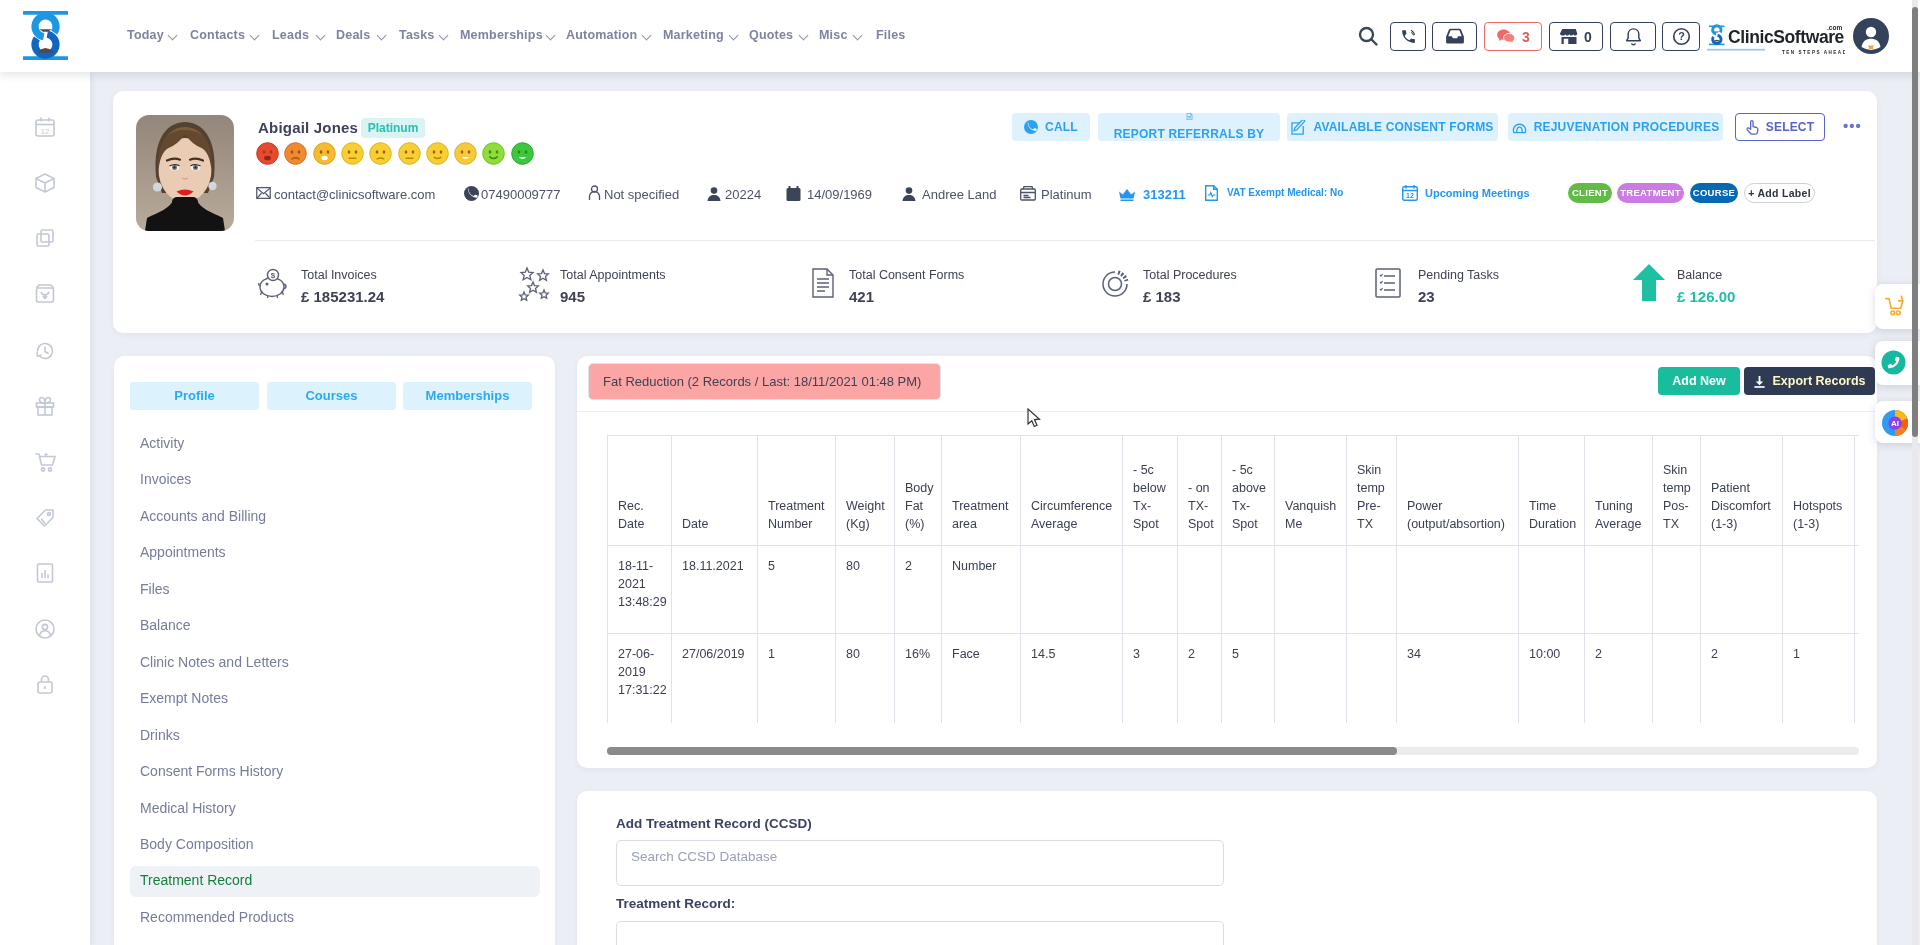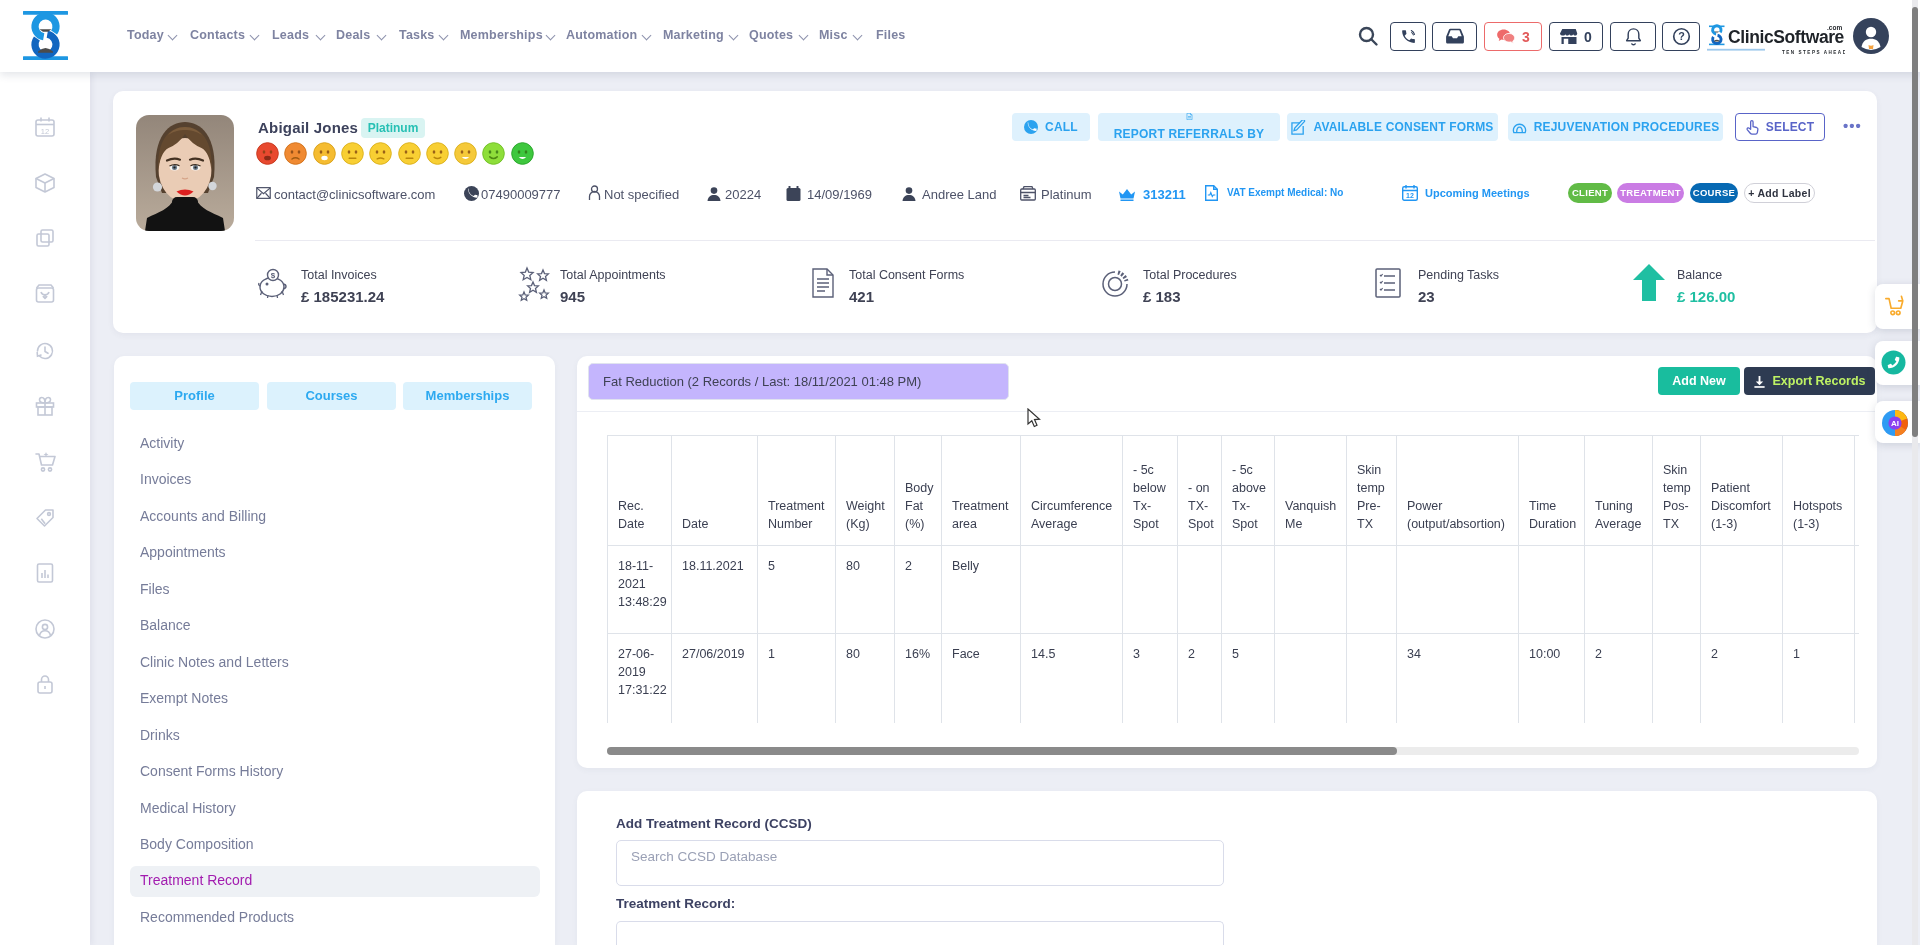--- a/index.html
+++ b/index.html
@@ -25,23 +25,23 @@
 .inforow { position:absolute; top:187px; font-size:13px; color:#4d5268; font-weight:500; white-space:nowrap; }
 .inforow.blue { color:#2196f3; font-weight:700; }
 .pill { position:absolute; top:183px; height:20px; border-radius:10px; color:#fff; font-size:9.5px; font-weight:700; text-align:center; line-height:20px; letter-spacing:.3px; }
 .actbtn { position:absolute; top:113px; height:28px; background:#def1fd; border-radius:4px; color:#2ba2ef; font-size:12px; white-space:nowrap; font-weight:700; display:flex; align-items:center; justify-content:center; gap:7px; letter-spacing:.2px; }
 .statlbl { position:absolute; font-size:12.5px; font-weight:500; color:#3f4254; white-space:nowrap; }
 .statval { position:absolute; font-size:15px; font-weight:700; color:#3f4254; white-space:nowrap; }
 
 .tab { position:absolute; top:382px; height:28px; background:#dcf2fd; border-radius:4px; color:#2da9f0; font-size:13px; font-weight:700; text-align:center; line-height:28px; }
 .mitem { position:absolute; left:140px; font-size:14px; font-weight:500; color:#767c99; white-space:nowrap; }
 
-.selbox { position:absolute; left:588px; top:363px; width:421px; height:37px; border:1px solid #e0e3ef; border-radius:5px; background:#c4b5fd; font-size:13px; color:#3f4254; font-weight:500; line-height:35px; padding-left:14px; }
+.selbox { position:absolute; left:588px; top:363px; width:353px; height:37px; border:1px solid #e0e3ef; border-radius:5px; background:#fca5a5; font-size:13px; color:#3f4254; font-weight:500; line-height:35px; padding-left:14px; }
 .greenbtn { position:absolute; left:1658px; top:367px; width:82px; height:28px; background:#19bd9e; border-radius:4px; color:#fff; font-size:12.5px; font-weight:700; text-align:center; line-height:28px; }
-.navybtn { position:absolute; left:1744px; top:367px; width:131px; height:28px; background:#2e3b52; border-radius:4px; color:#bef264; font-size:12.5px; font-weight:700; display:flex; align-items:center; justify-content:center; gap:6px; }
+.navybtn { position:absolute; left:1744px; top:367px; width:131px; height:28px; background:#2e3b52; border-radius:4px; color:#fef9c3; font-size:12.5px; font-weight:700; display:flex; align-items:center; justify-content:center; gap:6px; }
 
 #tblwrap { position:absolute; left:607px; top:435px; width:1252px; height:288px; overflow:hidden; }
 table { border-collapse:collapse; table-layout:fixed; }
 td,th { border:1px solid #dfe3e9; font-size:12.5px; color:#3a3f51; font-weight:500; text-align:left; }
 th { vertical-align:bottom; padding:10px 10px 12px 10px; line-height:18px; font-weight:500; }
 td { vertical-align:top; padding:11px 10px 10px 10px; line-height:18px; font-weight:500; }
 
 .blabel { position:absolute; left:616px; font-size:13.5px; font-weight:700; color:#3d4263; }
 .binput { position:absolute; left:616px; width:608px; border:1px solid #d9dcea; border-radius:5px; background:#fff; }
 </style>
@@ -469,21 +469,21 @@
 <span class="mitem" style="top:507.9px;">Accounts and Billing</span>
 <span class="mitem" style="top:544.35px;">Appointments</span>
 <span class="mitem" style="top:580.8000000000001px;">Files</span>
 <span class="mitem" style="top:617.2500000000001px;">Balance</span>
 <span class="mitem" style="top:653.7000000000002px;">Clinic Notes and Letters</span>
 <span class="mitem" style="top:690.1500000000002px;">Exempt Notes</span>
 <span class="mitem" style="top:726.6000000000003px;">Drinks</span>
 <span class="mitem" style="top:763.0500000000003px;">Consent Forms History</span>
 <span class="mitem" style="top:799.5000000000003px;">Medical History</span>
 <span class="mitem" style="top:835.9500000000004px;">Body Composition</span>
-<span class="mitem" style="top:872.4000000000004px; color:#a21caf;">Treatment Record</span>
+<span class="mitem" style="top:872.4000000000004px; color:#15803d;">Treatment Record</span>
 <span class="mitem" style="top:908.8500000000005px;">Recommended Products</span>
 
 <div class="card" style="left:577px; top:356px; width:1300px; height:412px; box-shadow:0 2px 6px rgba(60,70,100,.05);"></div>
 <div class="selbox">Fat Reduction (2 Records / Last: 18/11/2021 01:48 PM)</div>
 <div class="greenbtn">Add New</div>
 <div class="navybtn">
       <svg width="13" height="13" viewBox="0 0 14 14" fill="#fff">
         <path d="M6 1 h2 v6 h3 L7 11 3 7 h3 Z"></path>
         <rect x="1.5" y="12" width="11" height="1.8"></rect>
       </svg>
@@ -534,21 +534,21 @@
             <th>Patient Discomfort (1-3)</th>
             <th>Hotspots (1-3)</th>
             <th></th>
           </tr>
 <tr style="height:88px;">
             <td>18-11-2021 13:48:29</td>
             <td>18.11.2021</td>
             <td>5</td>
             <td>80</td>
             <td>2</td>
-            <td>Belly</td>
+            <td>Number</td>
             <td></td>
             <td></td>
             <td></td>
             <td></td>
             <td></td>
             <td></td>
             <td></td>
             <td></td>
             <td></td>
             <td></td>

